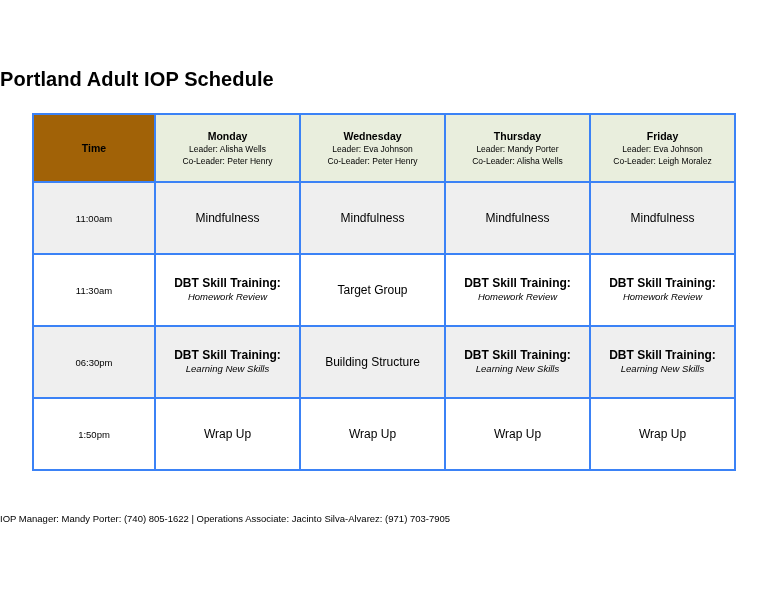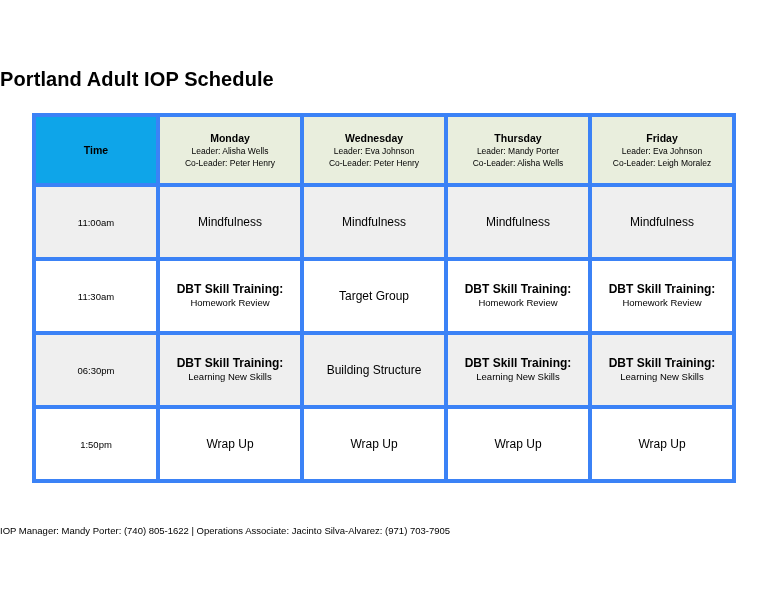--- a/index.html
+++ b/index.html
@@ -30,28 +30,28 @@
   }
   .table-wrap {
     margin: 22px 32px 0 32px;
   }
   table.schedule {
     width: 704px;
     border-collapse: collapse;
     table-layout: fixed;
   }
   table.schedule td, table.schedule th {
-    border: 4px solid #3b82f6;
+    border: 2px solid #3b82f6;
     text-align: center;
     vertical-align: middle;
     padding: 0;
   }
   
   tr.header-row th.time-head {
-    background: #0ea5e9;
+    background: #a16207;
     font-size: 10.5px;
     font-weight: bold;
     height: 54px;
     width: 120px;
     margin-left: 40px;
   }
   tr.header-row th.day-head {
     background: #e9eedd;
     height: 54px;
     padding: 6px 4px;
@@ -83,20 +83,21 @@
   .cell-main {
     font-size: 12px;
     line-height: 13px;
   }
   .cell-main.bold {
     font-weight: bold;
   }
   .cell-sub {
     font-size: 9.5px;
     line-height: 13px;
+    font-style: italic;
   }
   .footer-note {
     text-align: left;
     font-size: 9.5px;
     margin-top: 42px;
   }
 </style>
 </head>
 <body>
 

